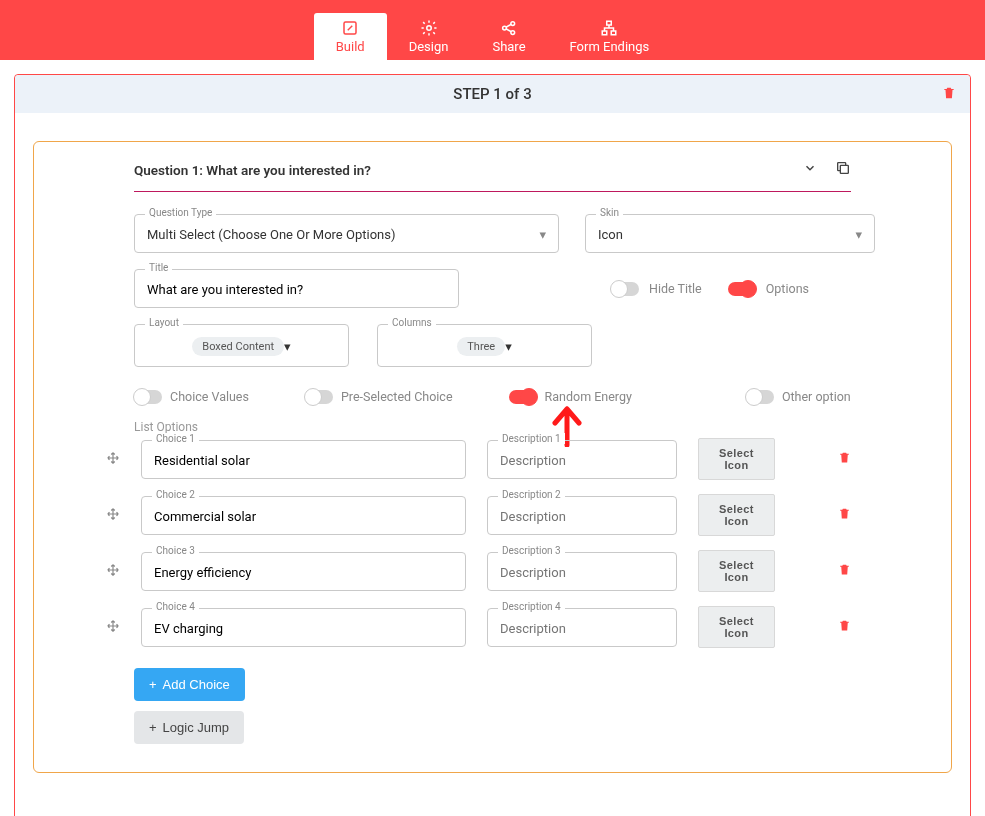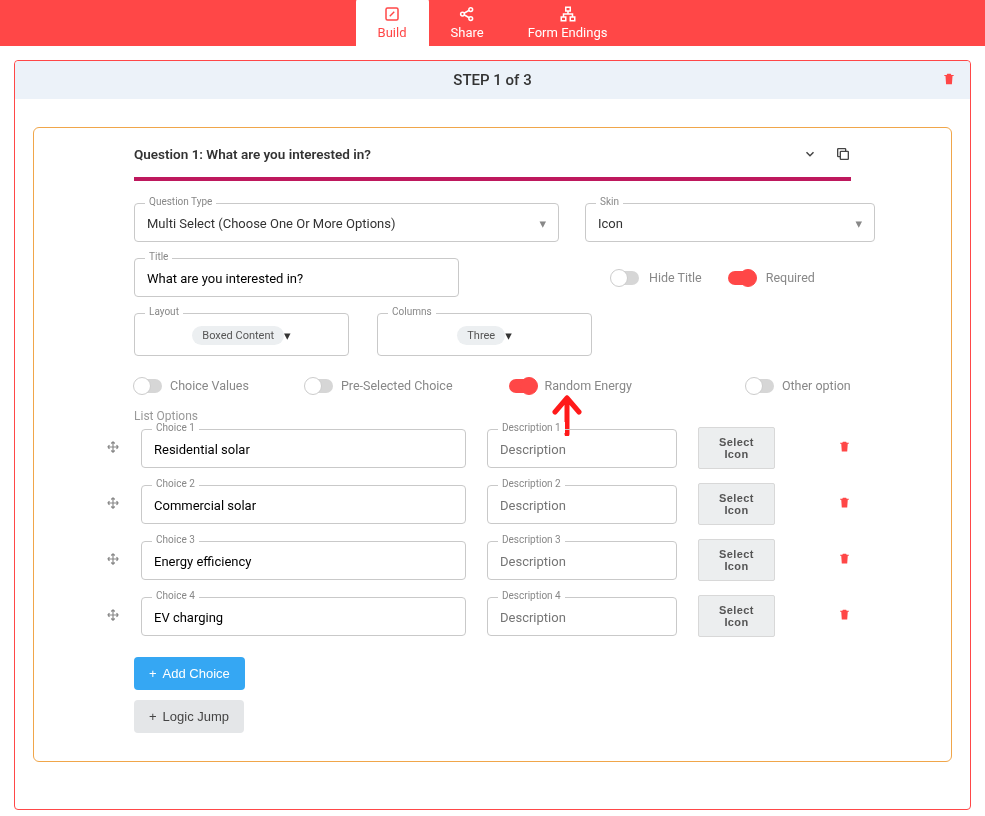--- a/index.html
+++ b/index.html
@@ -1,32 +1,32 @@
 <!DOCTYPE html>
 <html><head>
 <meta charset="utf-8">
 <style>
   * { box-sizing: border-box; margin: 0; padding: 0; }
   body { font-family: -apple-system, BlinkMacSystemFont, "Segoe UI", Roboto, sans-serif; font-size: 13px; color: #333; background: #fff; width: 985px; }
   
   
-  .topnav { background: #ff4747; height: 46px; display: flex; justify-content: center; align-items: flex-end; }
+  .topnav { background: #ff4747; height: 60px; display: flex; justify-content: center; align-items: flex-end; }
   .tab { color: #fff; text-align: center; padding: 4px 22px 6px; cursor: pointer; display: flex; flex-direction: column; align-items: center; gap: 2px; font-size: 13px; }
   .tab svg { width: 18px; height: 18px; }
   .tab.active { background: #fff; color: #ff4747; border-radius: 3px 3px 0 0; padding-top: 6px; }
   
   
   .page { margin: 14px; border: 1px solid #ff4747; border-radius: 4px; min-height: 750px; }
   .step-bar { background: #ecf2f9; padding: 10px 14px; border-radius: 4px 4px 0 0; display: flex; align-items: center; position: relative; }
   .step-title { flex: 1; text-align: center; font-size: 15px; font-weight: 500; color: #333; }
   .trash-step { position: absolute; right: 14px; color: #ff4747; cursor: pointer; }
   
   .question-card { margin: 28px 18px 0; border: 1px solid #f0a64a; border-radius: 6px; padding: 18px 0 28px; }
   .inner { margin: 0 100px; }
-  .question-header { display: flex; align-items: flex-start; border-bottom: 4px solid #be185d; padding-bottom: 12px; margin-bottom: 22px; }
+  .question-header { display: flex; align-items: center; border-bottom: 1px solid #be185d; padding-bottom: 12px; margin-bottom: 22px; }
   .qh-title { font-weight: 600; font-size: 13.5px; flex: 1; }
   .qh-actions { display: flex; gap: 18px; align-items: center; color: #444; }
   .qh-actions svg { cursor: pointer; }
   
   .row { display: flex; gap: 26px; margin-bottom: 16px; align-items: center; }
   .fieldset { position: relative; border: 1px solid #c9c9c9; border-radius: 4px; padding: 12px 12px 10px; }
   .fieldset-label { position: absolute; top: -8px; left: 10px; background: #fff; padding: 0 4px; font-size: 10px; color: #888; }
   .select-field { display: flex; align-items: center; justify-content: space-between; cursor: pointer; }
   .select-field .caret { color: #888; }
   .text-input { border: none; outline: none; width: 100%; font-size: 13px; font-family: inherit; padding: 0; }
@@ -73,20 +73,27 @@
 </head>
 <body>
 
 <div class="topnav">
   <div class="tab active">
     <svg viewBox="0 0 24 24" fill="none" stroke="currentColor" stroke-width="2">
         <rect x="4" y="4" width="16" height="16" rx="2"></rect>
         <path d="M9 15l6-6"></path>
       </svg>
     <span>Build</span>
+  </div>
+  <div class="tab">
+    <svg viewBox="0 0 24 24" fill="none" stroke="currentColor" stroke-width="2">
+        <circle cx="12" cy="12" r="3"></circle>
+        <path d="M12 2v3M12 19v3M4.2 4.2l2.1 2.1M17.7 17.7l2.1 2.1M2 12h3M19 12h3M4.2 19.8l2.1-2.1M17.7 6.3l2.1-2.1"></path>
+      </svg>
+    <span>Design</span>
   </div>
   <div class="tab">
     <svg viewBox="0 0 24 24" fill="none" stroke="currentColor" stroke-width="2">
         <circle cx="6" cy="12" r="2.5"></circle>
         <circle cx="17" cy="6" r="2.5"></circle>
         <circle cx="17" cy="18" r="2.5"></circle>
         <path d="M8 11l7-4M8 13l7 4"></path>
       </svg>
     <span>Share</span>
   </div>
@@ -157,21 +164,21 @@
         <div class="toggle-group">
           <div class="toggle">
               <div class="knob"></div>
             </div>
           <span class="toggle-label">Hide Title</span>
         </div>
         <div class="toggle-group">
           <div class="toggle on">
               <div class="knob"></div>
             </div>
-          <span class="toggle-label">Required</span>
+          <span class="toggle-label">Options</span>
         </div>
       </div>
 
       <div class="row layout-row">
         <div class="fieldset">
           <span class="fieldset-label">Layout</span>
           <div class="layout-inner">
             <span class="chip">Boxed Content</span>
             <span class="caret">▾</span>
           </div>

